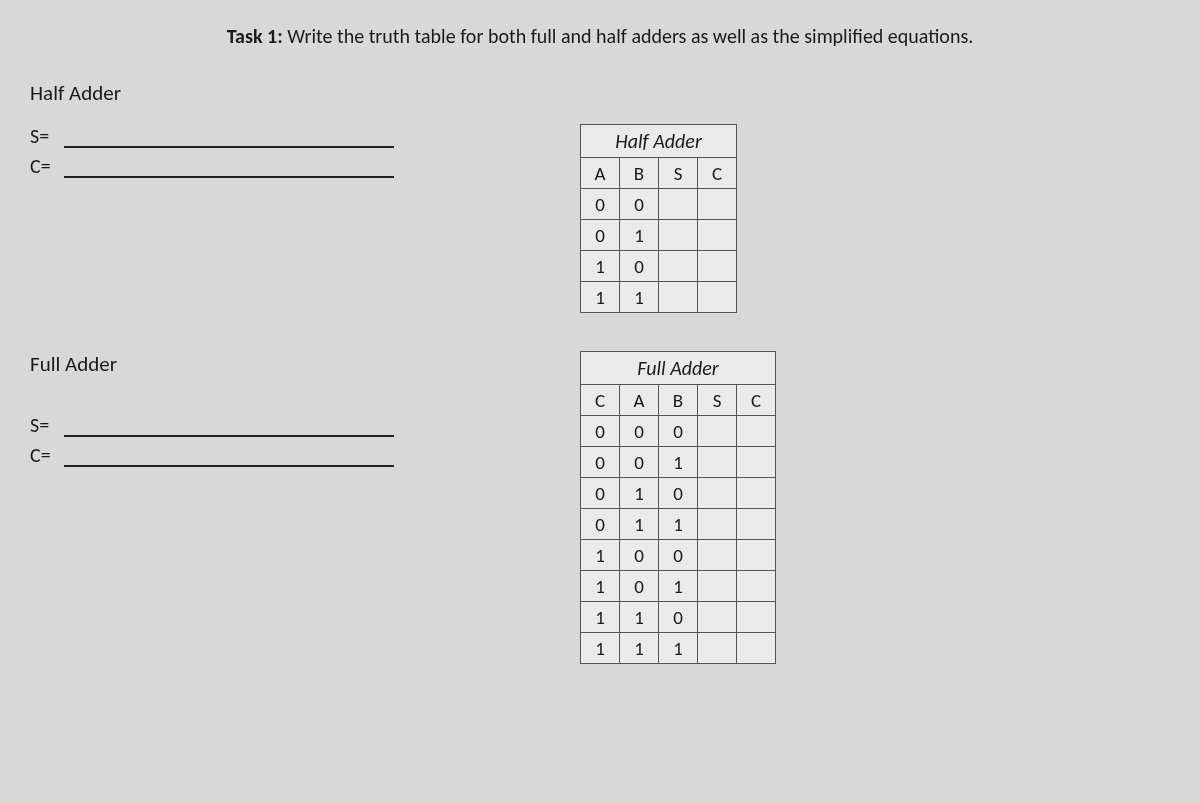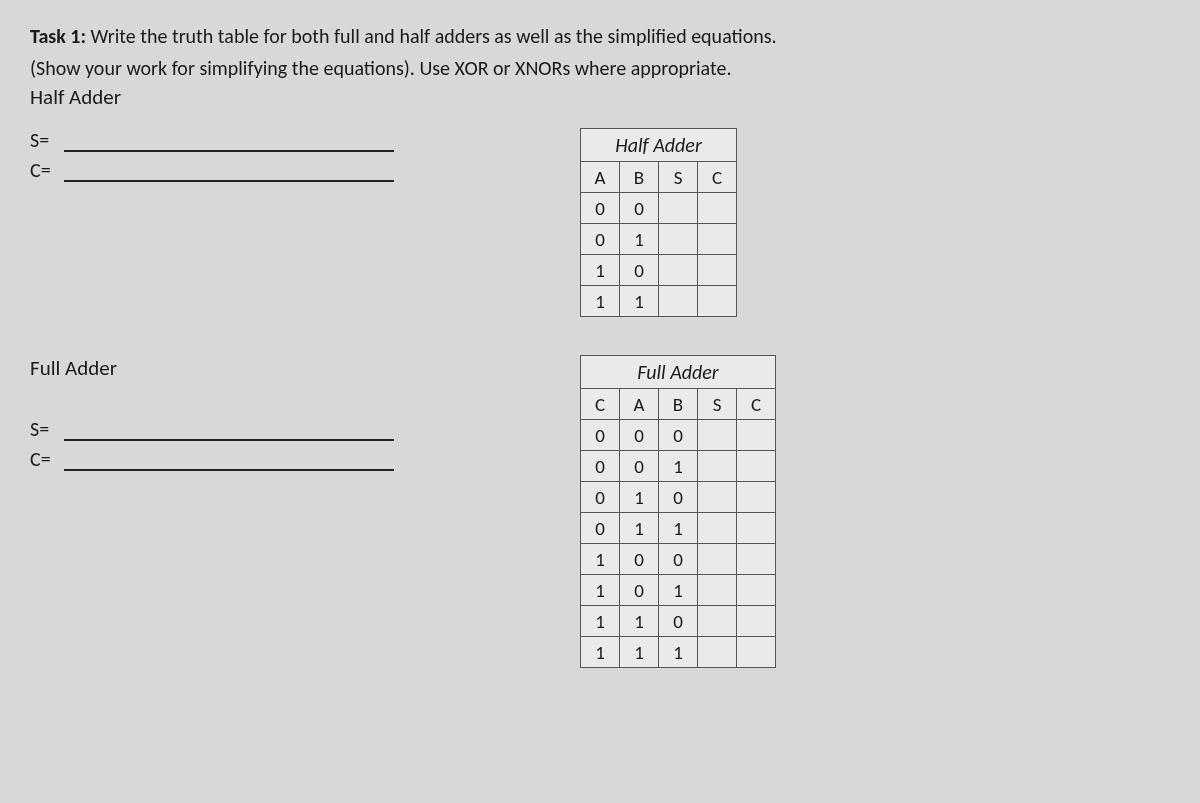--- a/index.html
+++ b/index.html
@@ -7,20 +7,22 @@
       padding: 20px 30px;
       font-family: "Segoe UI", Calibri, Arial, sans-serif;
       background: #d8d8d8;
       color: #1a1a1a;
       font-size: 20px;
       width: 1200px;
       box-sizing: border-box;
     }
     .task-header {
       line-height: 1.6;
+      margin-bottom: 28px;
+      text-align: center;
     }
     .task-header b {
       font-weight: bold;
     }
     .section-heading {
       font-size: 21px;
       margin-bottom: 18px;
     }
     .row-flex {
       display: flex;
@@ -70,21 +72,20 @@
     }
     .spacer {
       height: 20px;
     }
   </style>
 </head>
 <body>
 
 <div class="task-header">
   <b>Task 1:</b><span> Write the truth table for both full and half adders as well as the simplified equations.</span><br>
-  <span>(Show your work for simplifying the equations).  Use XOR or XNORs where appropriate.</span>
 </div>
 
 <div class="section-heading">Half Adder</div>
 
 <div class="row-flex">
   <div class="left-col">
     <div class="eq-line">
       <span class="eq-label">S=</span>
       <span class="blank"></span>
     </div>

